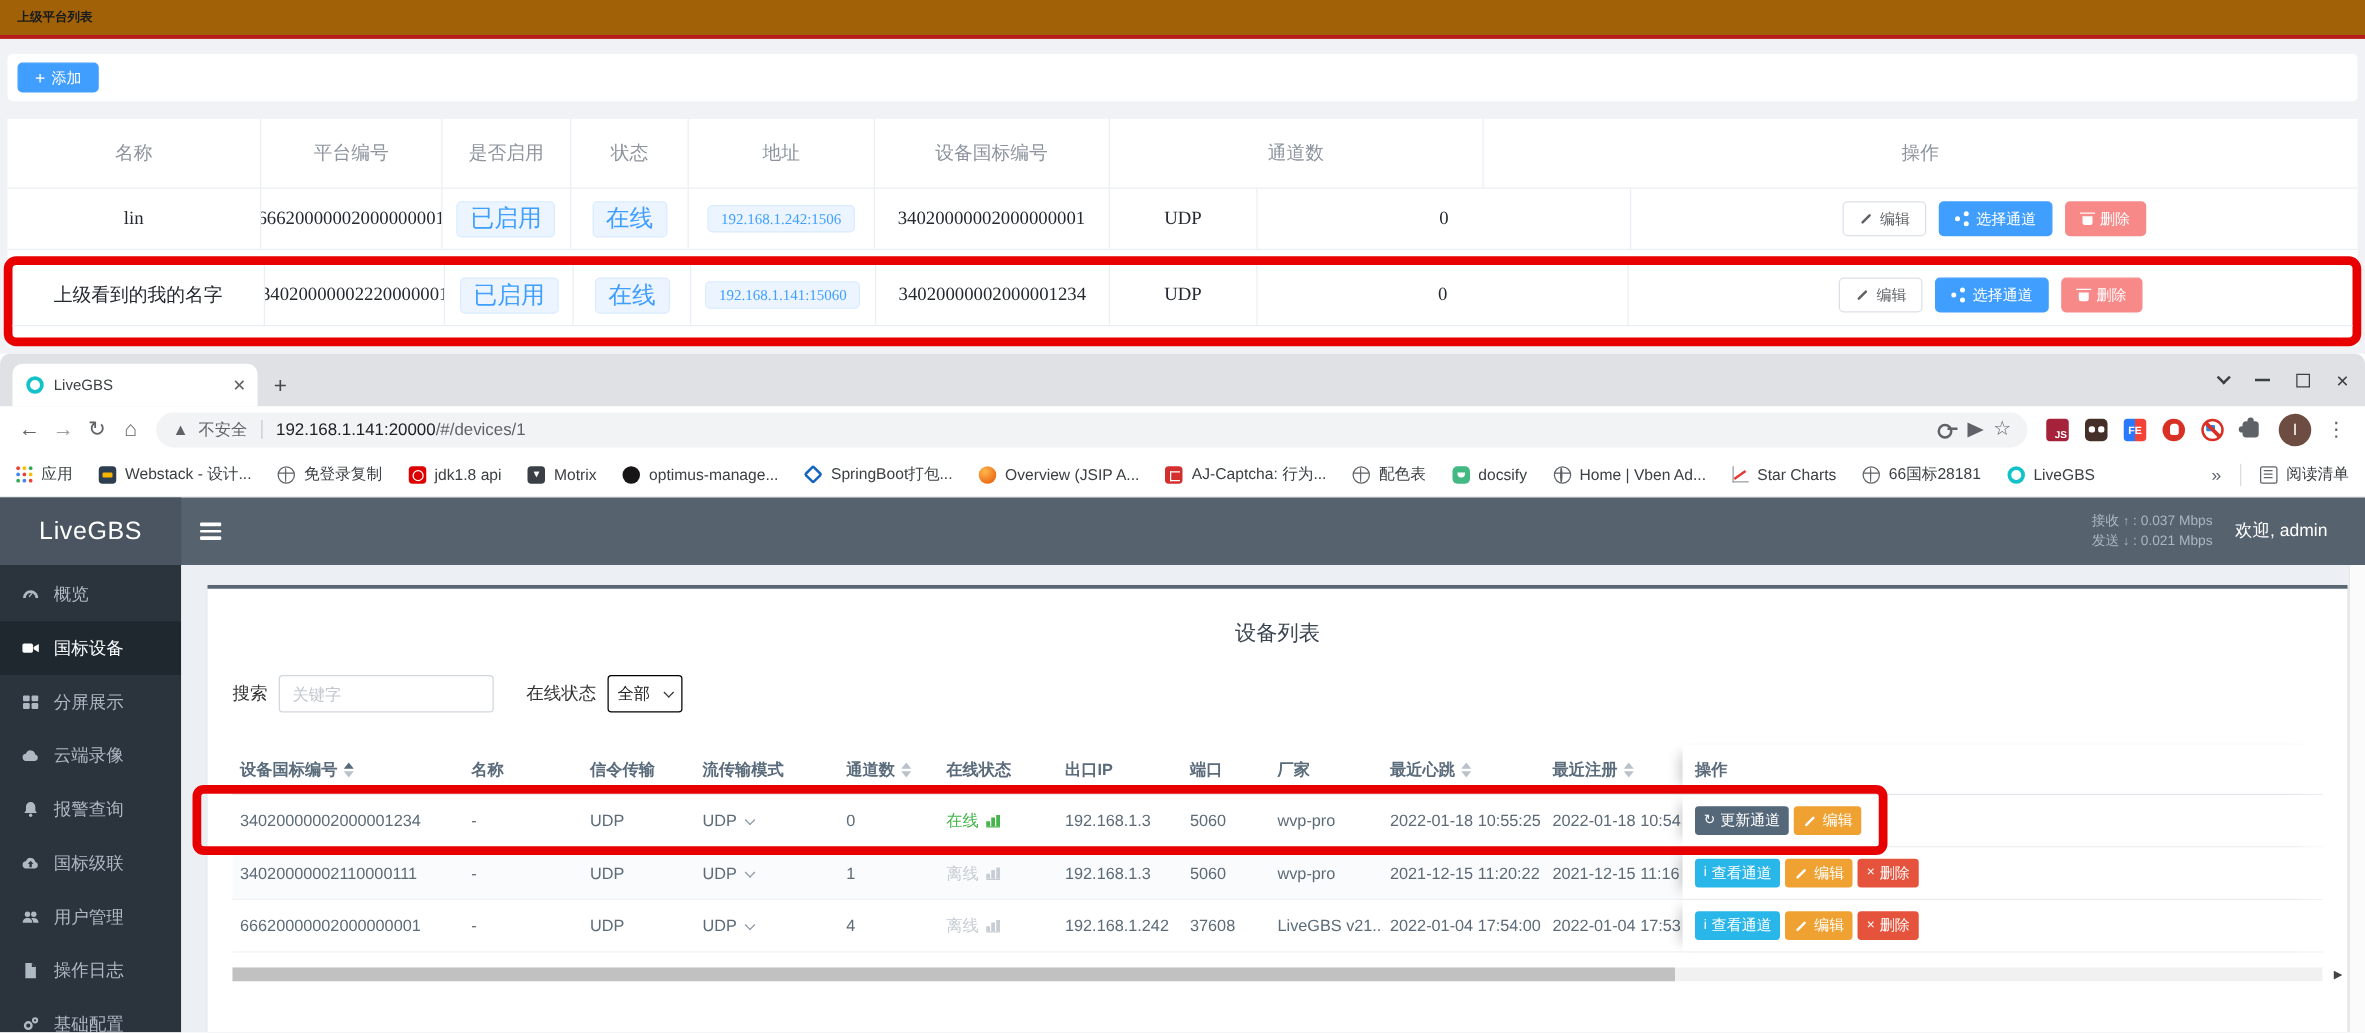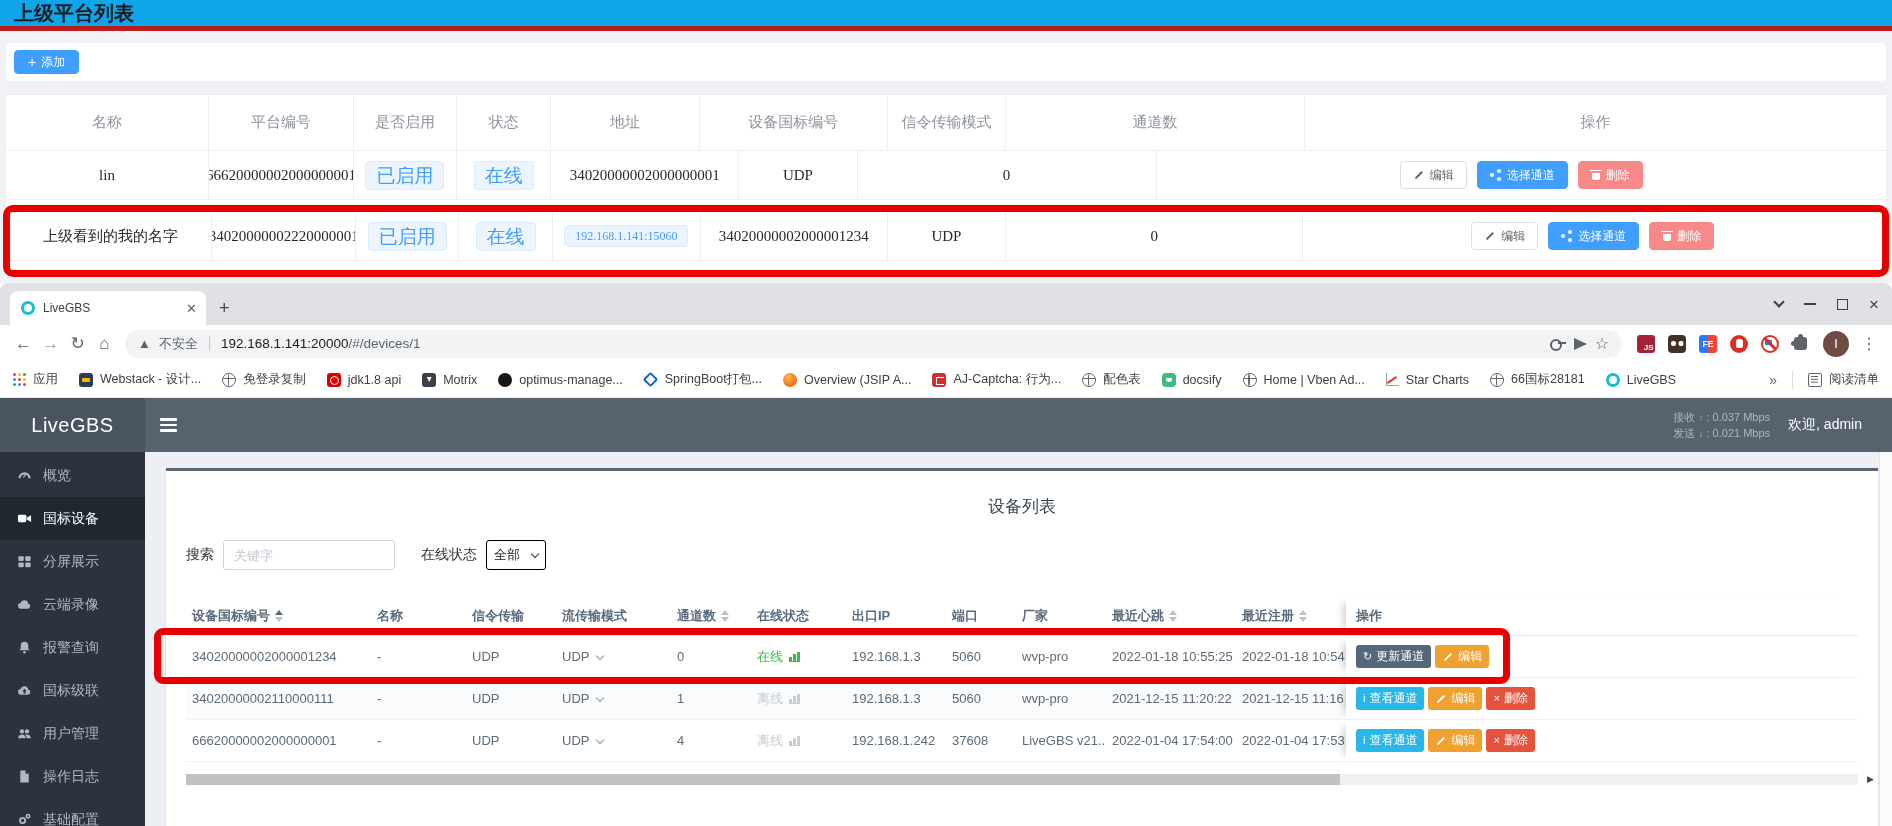--- a/index.html
+++ b/index.html
@@ -1,22 +1,22 @@
 <!DOCTYPE html>
 <html><head>
 <meta charset="utf-8">
 <style>
   * { margin:0; padding:0; box-sizing:border-box; }
   html,body { width:1892px; height:826px; overflow:hidden; }
   body { font-family:"Liberation Sans",sans-serif; background:#f0f2f5; position:relative; }
 
   
   .ts { height:283px; background:#f0f2f5; overflow:hidden; }
-  .ts-titlebar { height:31px; background:#0ea5e9; border-bottom:5px solid #b91c1c;
-    display:flex; align-items:center; padding:0 14px; font-weight:bold; font-size:20px; color:#16191d; }
+  .ts-titlebar { height:31px; background:#a16207; border-bottom:3px solid #b91c1c;
+    display:flex; align-items:center; padding:0 14px; font-weight:bold; font-size:10px; color:#16191d; }
   .ts-panel { margin:12px 6px 0; background:#fff; border-radius:4px; padding:7px 8px; height:38px; }
   .add-btn { display:inline-flex; align-items:center; gap:5px; background:#409eff; color:#fff;
     border:1px solid #409eff; border-radius:4px; font-size:12px; height:24px; padding:0 13px; cursor:pointer; }
   .ts-table { margin:13px 6px 0; background:#fff; font-family:"Liberation Serif",serif; border-top:1px solid #ebeef5; }
   .pt-row { display:flex; border-bottom:1px solid #ebeef5; align-items:stretch; }
   .pt-cell { display:flex; align-items:center; justify-content:center; font-size:15px; color:#24292f;
     overflow:hidden; border-right:1px solid #ebeef5; }
   .pt-cell:last-child { border-right:none; }
   .pt-head .pt-cell { color:#8d949e; }
   .pt-head { height:56px; }
@@ -241,32 +241,34 @@
     </button>
   </div>
   <div class="ts-table">
     <div class="pt-row pt-head">
       <div class="pt-cell c1">名称</div>
       <div class="pt-cell c2">平台编号</div>
       <div class="pt-cell c3">是否启用</div>
       <div class="pt-cell c4">状态</div>
       <div class="pt-cell c5">地址</div>
       <div class="pt-cell c6">设备国标编号</div>
-      <div class="pt-cell c7">信令传输模式</div>
       <div class="pt-cell c8">通道数</div>
       <div class="pt-cell c9">操作</div>
     </div>
     <div class="pt-row pt-data">
       <div class="pt-cell c1">lin</div>
       <div class="pt-cell c2">66620000002000000001</div>
       <div class="pt-cell c3">
           <span class="blue-badge">已启用</span>
         </div>
       <div class="pt-cell c4">
           <span class="blue-badge">在线</span>
+        </div>
+      <div class="pt-cell c5">
+          <span class="blue-badge" style="font-size:12px;">192.168.1.242:1506</span>
         </div>
       <div class="pt-cell c6">34020000002000000001</div>
       <div class="pt-cell c7">UDP</div>
       <div class="pt-cell c8">0</div>
       <div class="pt-cell c9">
         <button class="tb-btn tb-edit">
             <span class="ic-pencil"></span>
             <span>编辑</span>
           </button>
         <button class="tb-btn tb-select">

